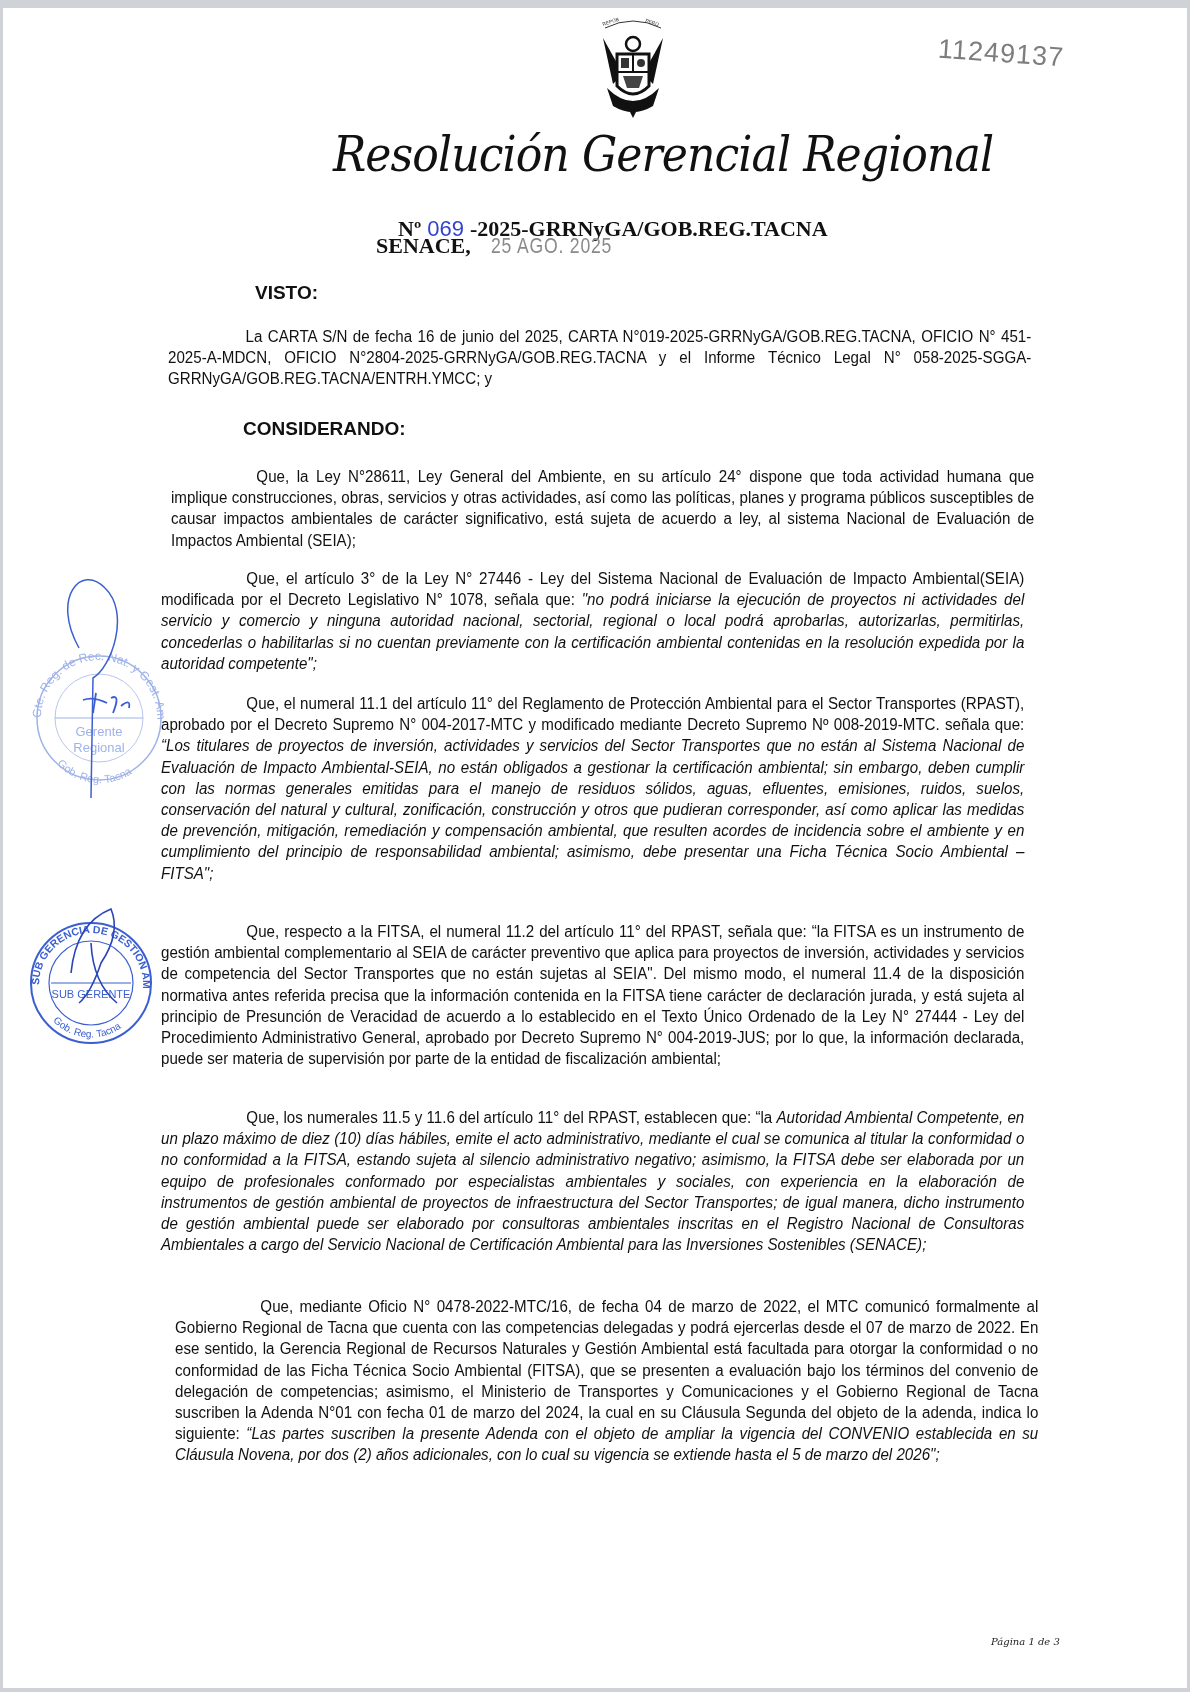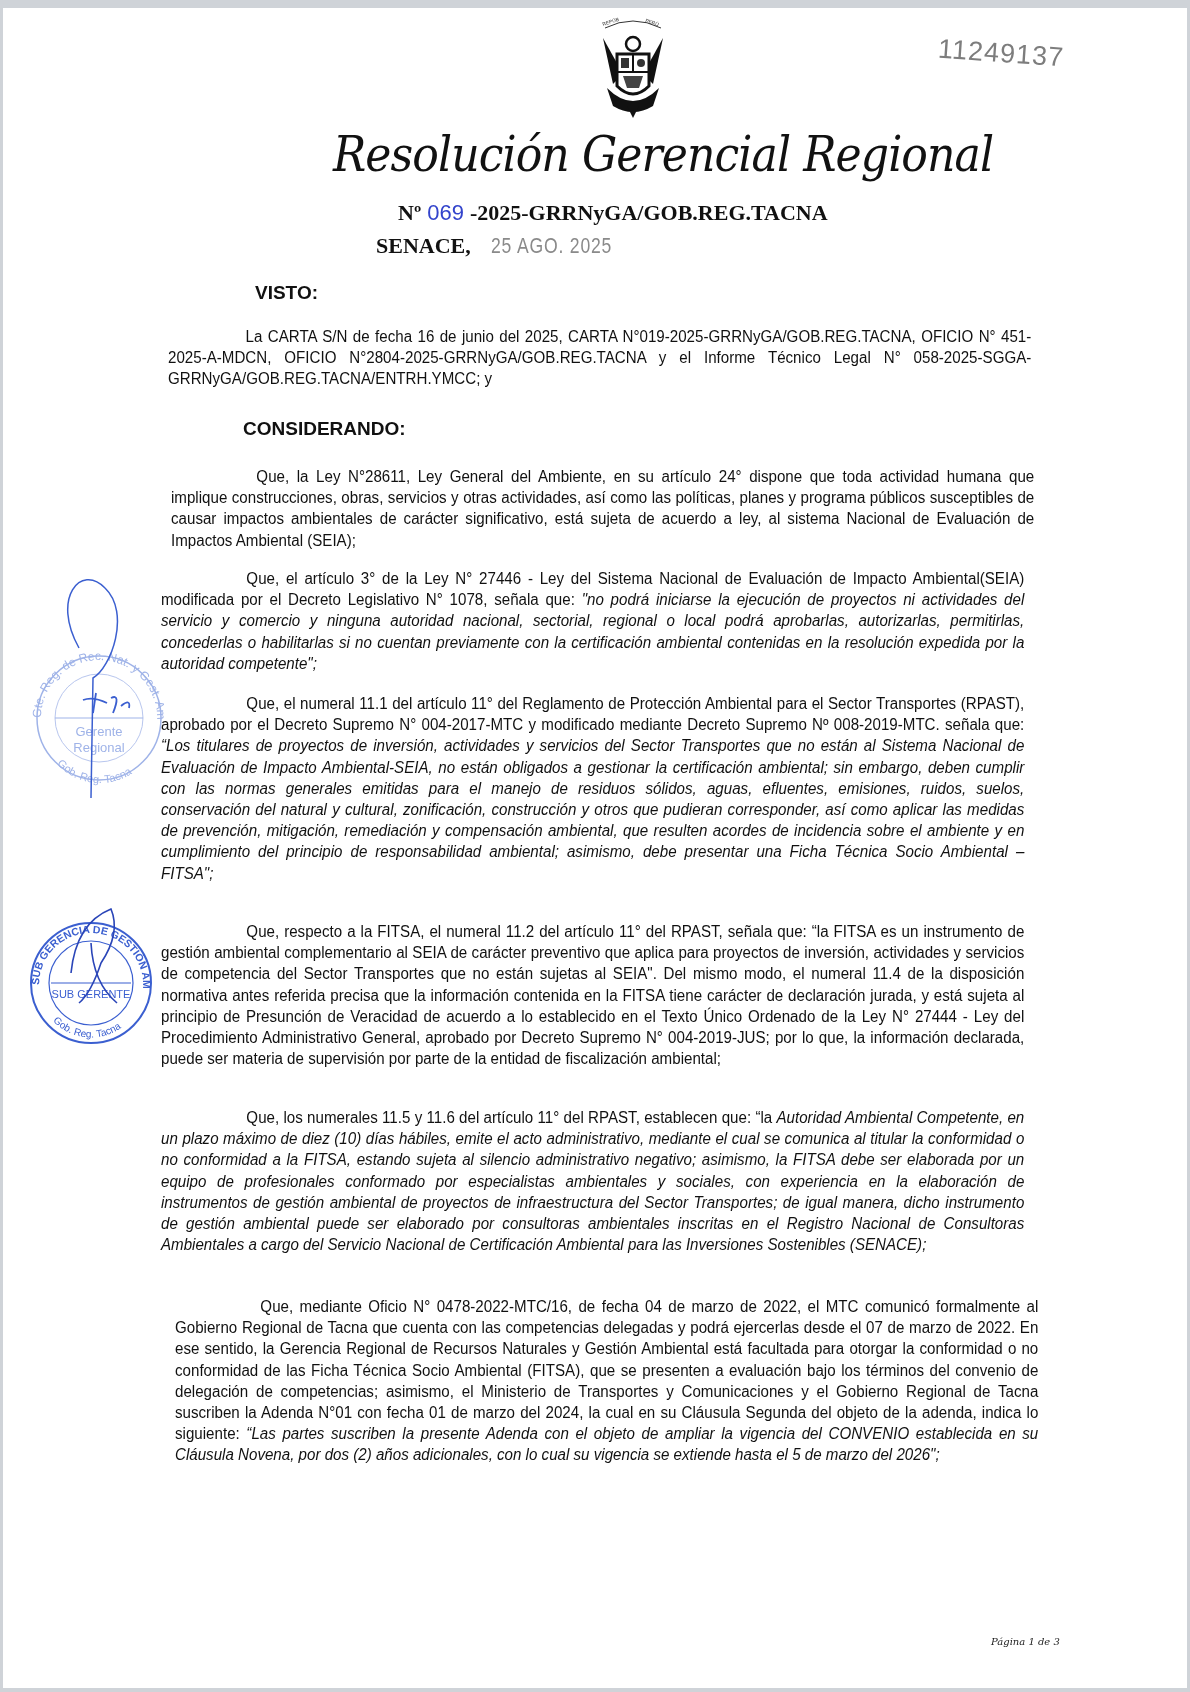--- a/index.html
+++ b/index.html
@@ -16,21 +16,21 @@
   .control-num {
     left: 935px; top: 30px; font-family: "Liberation Sans", sans-serif; font-size: 27px;
     color: #7d7d7d; letter-spacing: 1px; transform: rotate(4deg); font-weight: normal;
   }
   .title {
     left: 330px; top: 118px; width: 620px; text-align: center;
     font-family: "DejaVu Serif", serif; font-style: italic; font-size: 48px; color: #111;
     letter-spacing: -1px; transform: scaleX(0.92); transform-origin: left center; white-space: nowrap;
   }
   .resnum {
-    left: 395px; top: 192px; font-family: "Liberation Serif", serif; font-weight: bold;
+    left: 395px; top: 208px; font-family: "Liberation Serif", serif; font-weight: bold;
     font-size: 22px; color: #111; white-space: nowrap;
   }
   .resnum .hand { font-family: "Liberation Sans", sans-serif; font-weight: normal; color: #3344cc; font-size: 22px; margin: 0 6px; }
   .fecha-row {
     left: 373px; top: 225px; font-family: "Liberation Serif", serif; font-weight: bold;
     font-size: 22px; color: #111; white-space: nowrap;
   }
   .fecha-row .stamp { font-family: "Liberation Sans", sans-serif; font-weight: normal; color: #8a8a8a; font-size: 22px; margin-left: 20px; letter-spacing: 1px; transform: scaleX(0.8); display: inline-block; transform-origin: left; }
   .heading {
     font-family: "Liberation Sans", sans-serif; font-weight: bold; font-size: 19px; color: #111; text-align: right;

